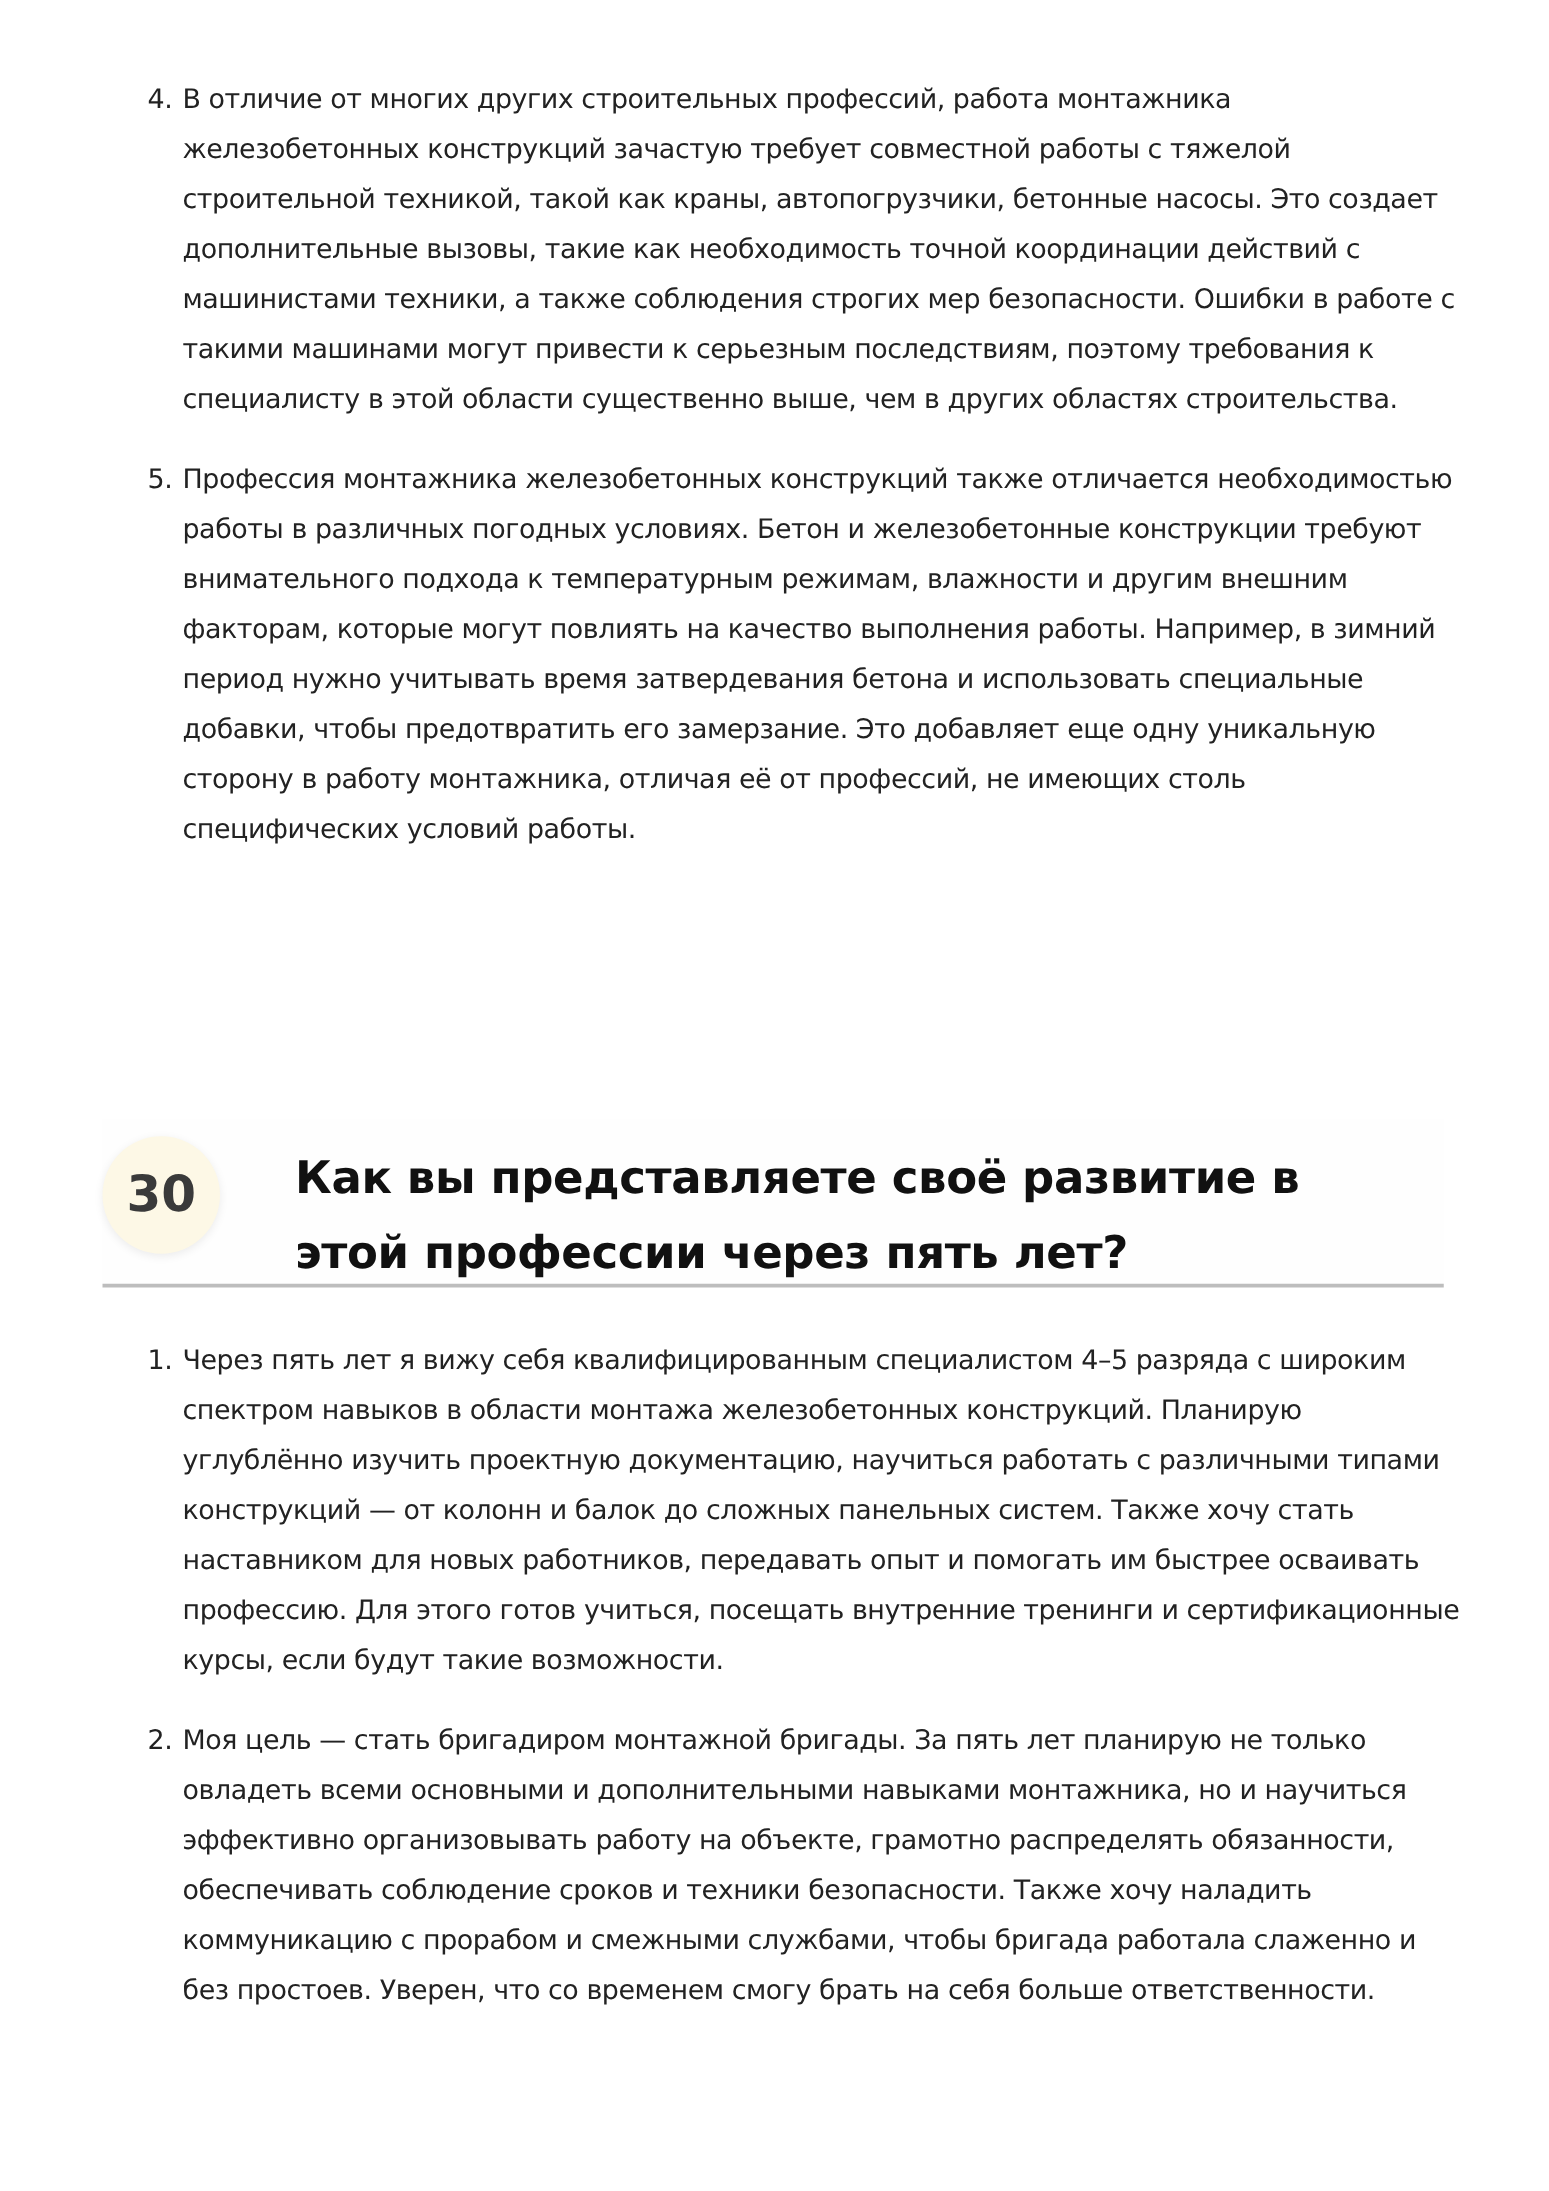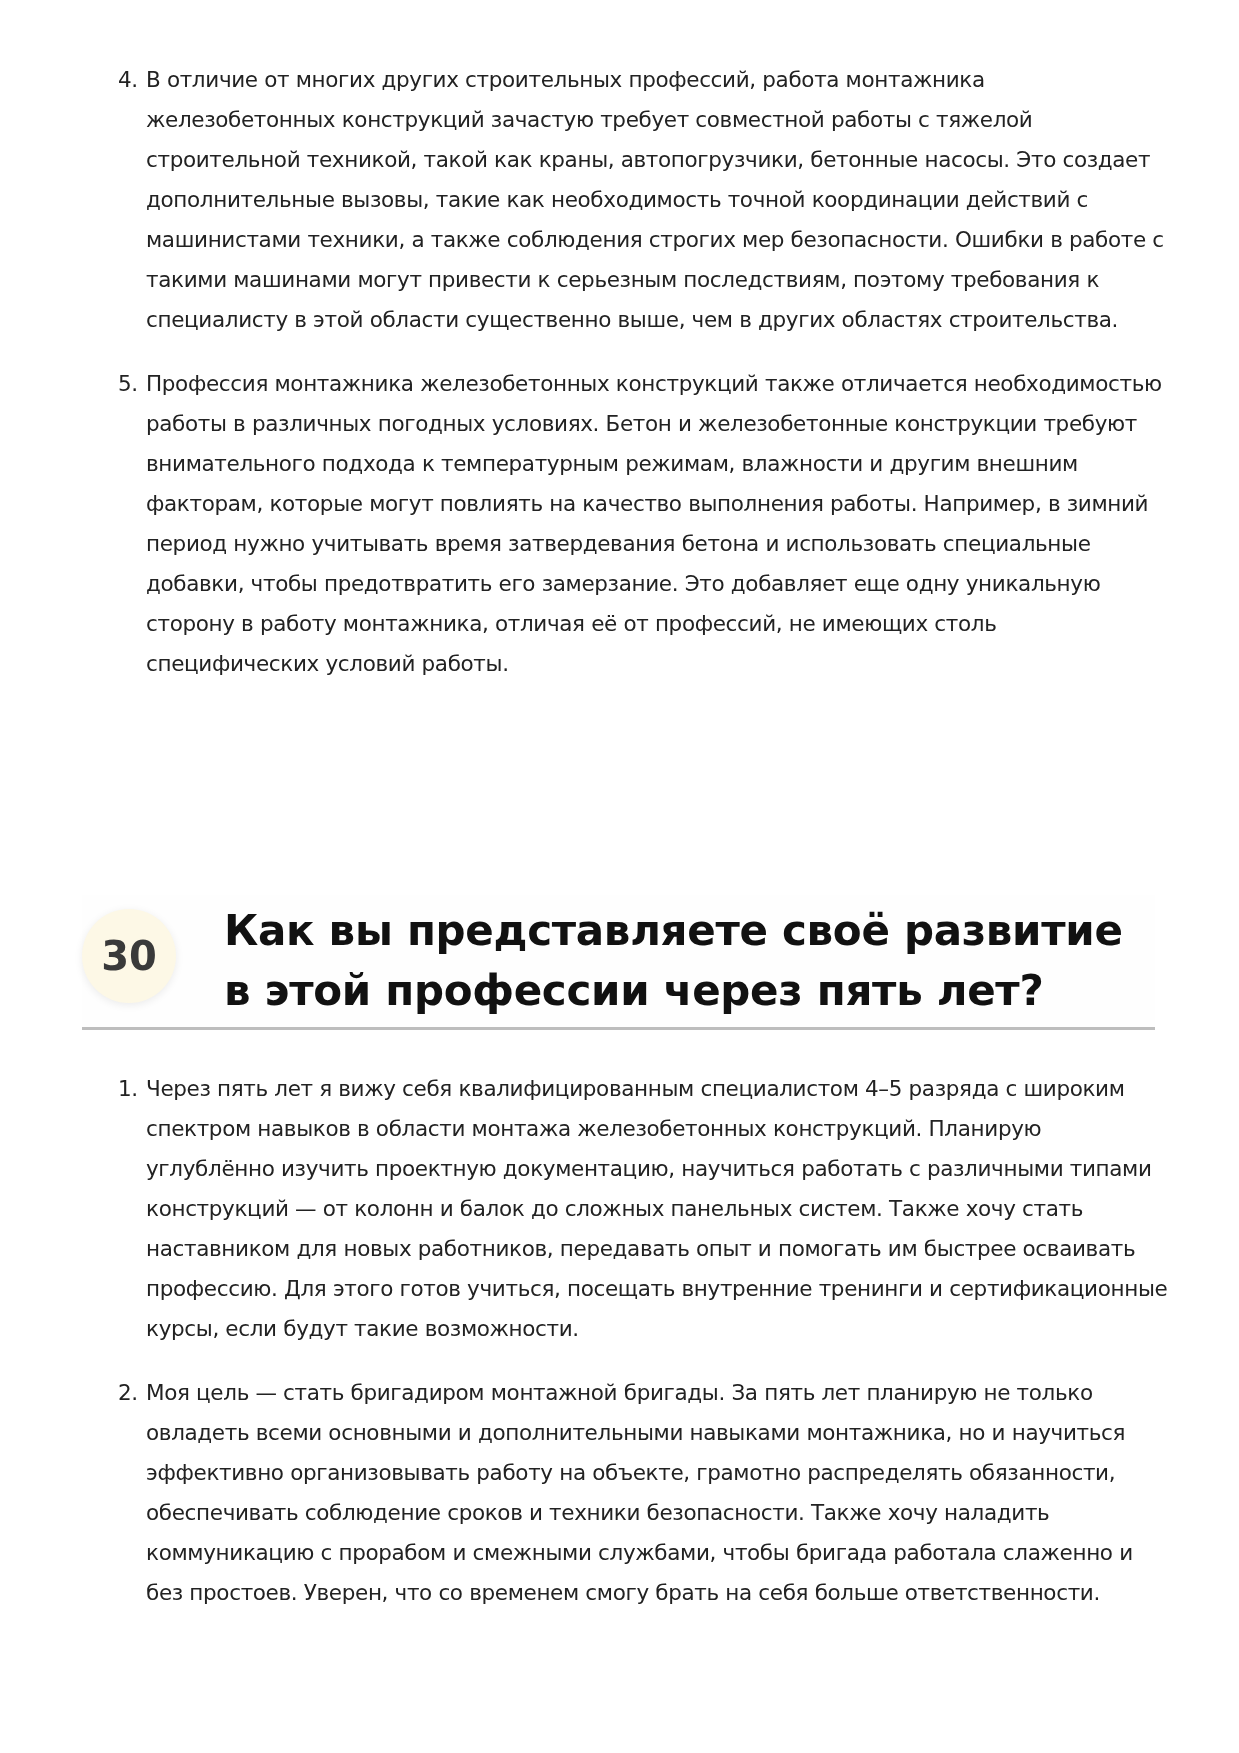--- a/index.html
+++ b/index.html
@@ -69,26 +69,26 @@
       justify-content: center;
       font-size: 40px;
       font-weight: bold;
       color: #3a3a3a;
     }
     .q-title {
       position: absolute;
       left: 138px;
       top: 2px;
       width: 900px;
-      font-size: 42px;
+      font-size: 36px;
       line-height: 60px;
       font-weight: bold;
       color: #111111;
       letter-spacing: -0.3px;
-      margin: 4px;
+      margin: 16px;
     }
   </style>
 </head>
 <body>
 
 <div class="page">
 
   <ol class="answers" id="list-a">
     <li>
       <span class="num">4.</span>

